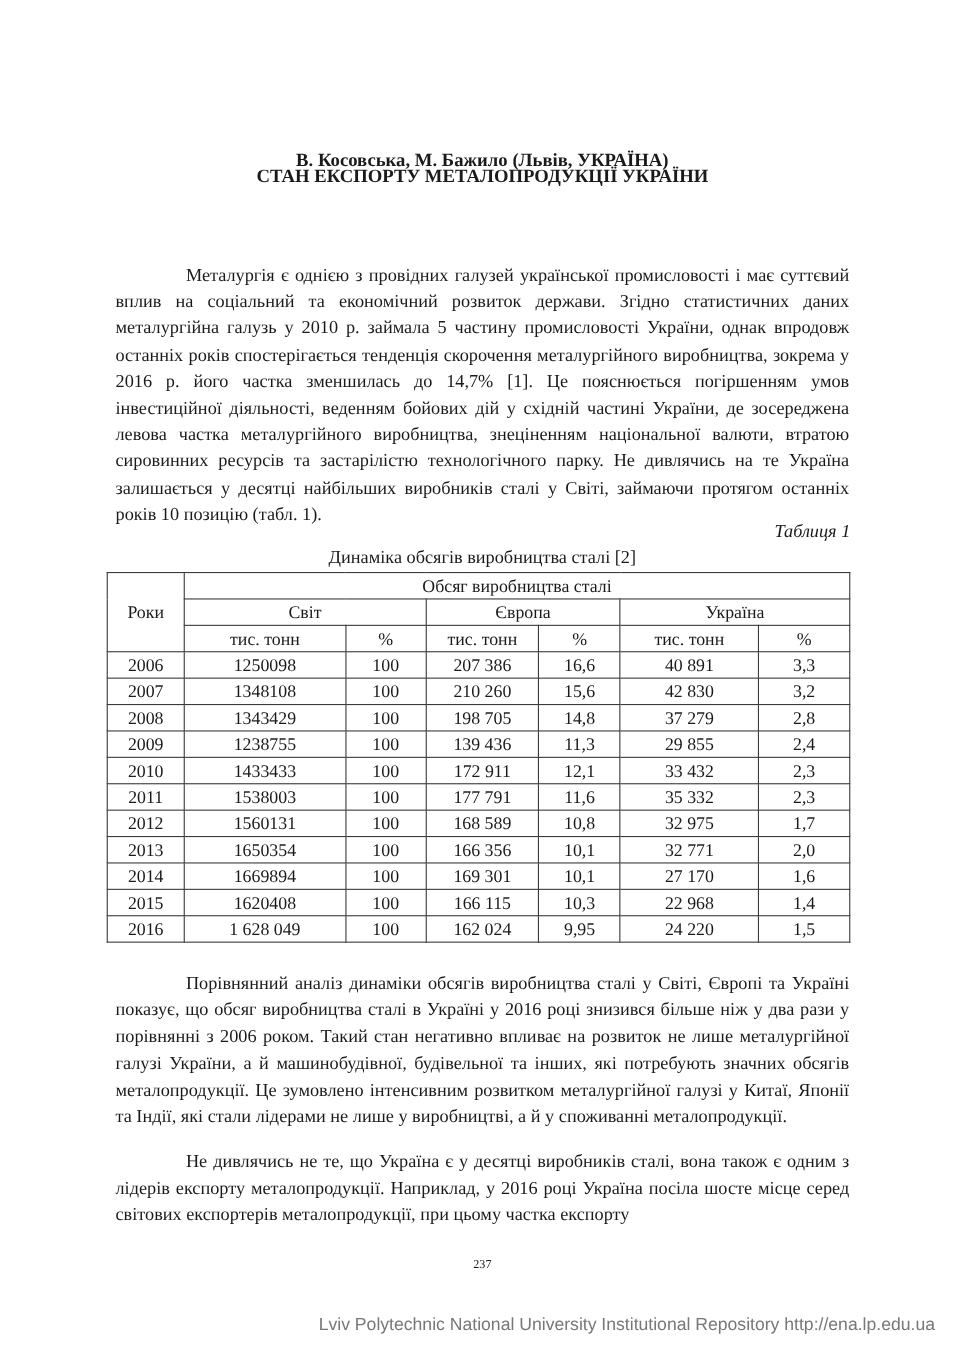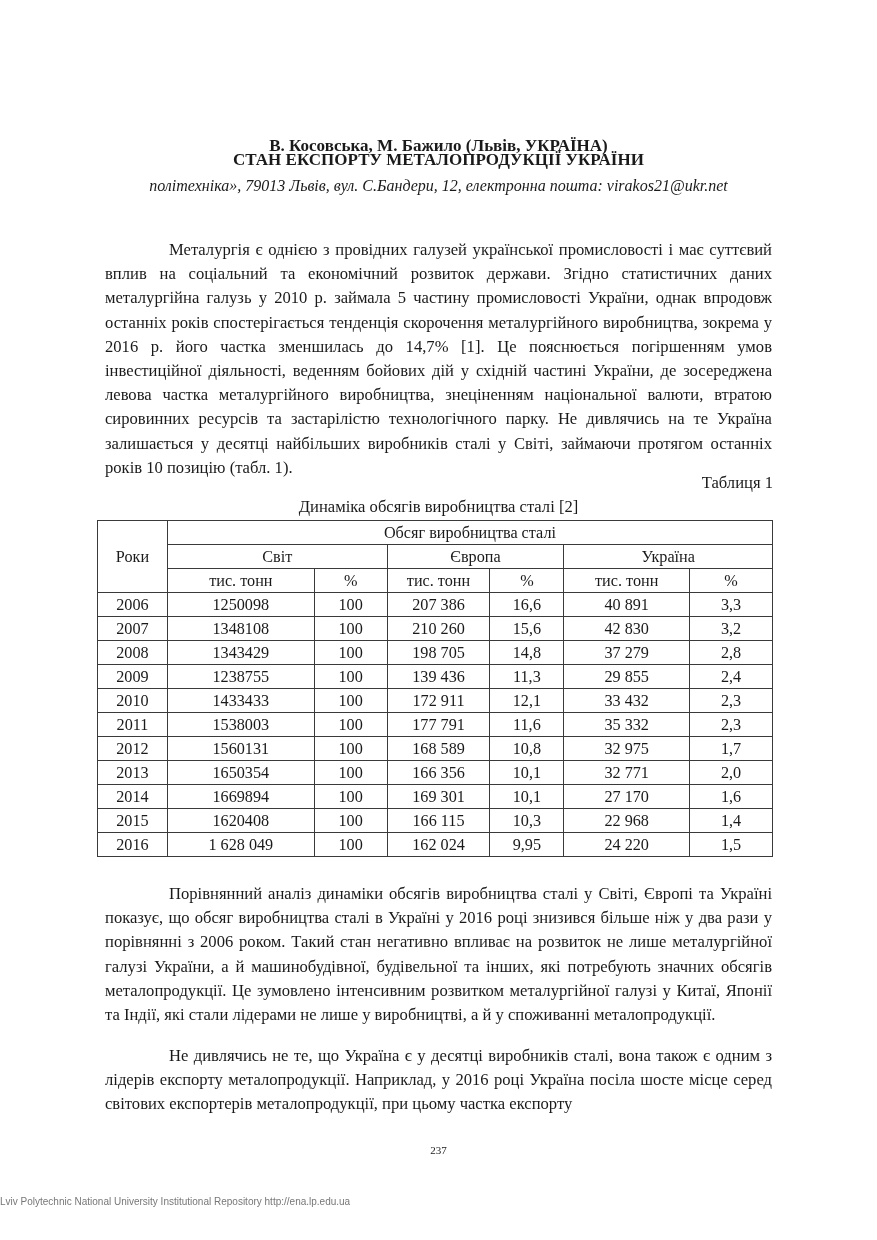--- a/index.html
+++ b/index.html
@@ -23,51 +23,50 @@
     .para {
       position: absolute; left: 105px; width: 667px;
       font-size: 16.6px; line-height: 24.2px; text-align: justify;
       text-indent: 64px; margin: 0;
     }
     .p1 { top: 238px; }
     .p2 { top: 882px; }
     .p3 { top: 1044px; }
     .tabnum {
       position: absolute; top: 473px; right: 104px;
-      font-size: 16.6px;
+      font-style: italic; font-size: 16.6px;
     }
     .tabcap {
       position: absolute; top: 497px; left: 0; width: 877px;
       text-align: center; font-size: 16.6px;
     }
     table.data {
       position: absolute; top: 520px; left: 97px; width: 676px;
       border-collapse: collapse; font-size: 16.2px;
     }
     table.data td, table.data th {
       border: 1px solid #3a3a3a; text-align: center; font-weight: normal;
       padding: 0; height: 23px; line-height: 22px;
     }
     .pagenum {
       position: absolute; top: 1144px; left: 0; width: 877px;
       text-align: center; font-size: 11px;
     }
     .footer {
       position: absolute; top: 1196px; left: 0; width: 850px;
-      text-align: left; font-family: "Liberation Sans", "DejaVu Sans", sans-serif;
-      font-size: 10px; color: #777777;
+      text-align: right; font-family: "Liberation Sans", "DejaVu Sans", sans-serif;
+      font-size: 16px; color: #777777;
     }
   </style>
 </head>
 <body>
 
 <div class="authors">В. Косовська, М. Бажило (Львів, УКРАЇНА)</div>
 <div class="title">СТАН ЕКСПОРТУ МЕТАЛОПРОДУКЦІЇ УКРАЇНИ</div>
 <div class="affil">
-  <div>політехніка», 79013 Львів, вул. С.Бандери, 12, електронна пошта: virakos21@ukr.net</div>
 </div>
 
 <p class="para p1">Металургія є однією з провідних галузей української промисловості і має суттєвий вплив на соціальний та економічний розвиток держави. Згідно статистичних даних металургійна галузь у 2010 р. займала 5 частину промисловості України, однак впродовж останніх років спостерігається тенденція скорочення металургійного виробництва, зокрема у 2016 р. його частка зменшилась до 14,7% [1]. Це пояснюється погіршенням умов інвестиційної діяльності, веденням бойових дій у східній частині України, де зосереджена левова частка металургійного виробництва, знеціненням національної валюти, втратою сировинних ресурсів та застарілістю технологічного парку. Не дивлячись на те Україна залишається у десятці найбільших виробників сталі у Світі, займаючи протягом останніх років 10 позицію (табл. 1).</p>
 
 <div class="tabnum">Таблиця 1</div>
 <div class="tabcap">Динаміка обсягів виробництва сталі [2]</div>
 
 <table class="data">
   <colgroup>
     <col style="width:70px">

